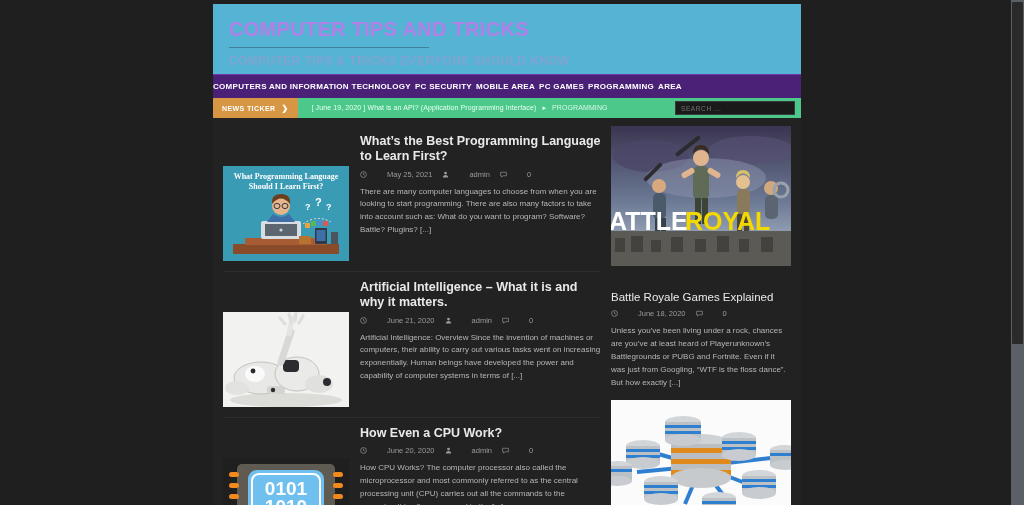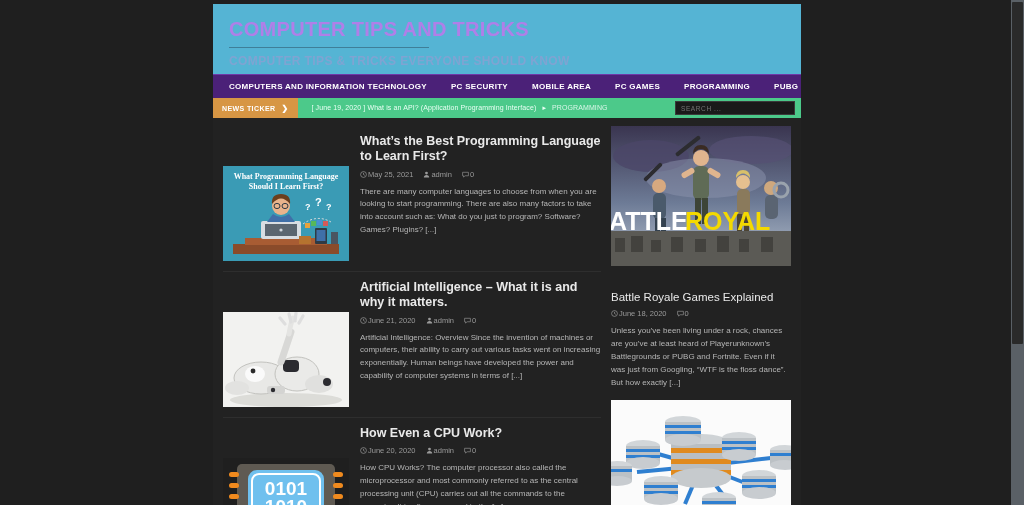--- a/index.html
+++ b/index.html
@@ -44,22 +44,21 @@
     color: #7fa4d2;
     letter-spacing: .4px;
   }
 
   
   .nav {
     background: #4b2178;
     height: 24px;
     display: flex;
     align-items: center;
-    padding-left: 16px;
-    gap: 24px;
+    gap: 4px;
     border-top: 1px solid #6f3aa8;
   }
   .nav-item {
     color: #ffffff;
     font-size: 8px;
     font-weight: bold;
     letter-spacing: .3px;
     white-space: nowrap;
     cursor: pointer;
   }
@@ -142,21 +141,21 @@
     margin-bottom: 5px;
     cursor: pointer;
   }
   .meta {
     display: flex;
     align-items: center;
     gap: 10px;
     margin-bottom: 7px;
   }
   .meta-item {
-    display: flex; align-items: center; gap: 1px;
+    display: flex; align-items: center; gap: 20px;
     color: #9a9a9a;
     font-size: 7.5px;
   }
   .meta-item svg { display: block; }
   .excerpt {
     color: #b6b6b6;
     font-size: 8px;
     line-height: 1.62;
   }
 
@@ -209,21 +208,21 @@
     <div class="title-rule"></div>
     <div class="site-tagline">COMPUTER TIPS &amp; TRICKS EVERYONE SHOULD KNOW</div>
   </div>
 
   <div class="nav">
     <div class="nav-item">COMPUTERS AND INFORMATION TECHNOLOGY</div>
     <div class="nav-item">PC SECURITY</div>
     <div class="nav-item">MOBILE AREA</div>
     <div class="nav-item">PC GAMES</div>
     <div class="nav-item">PROGRAMMING</div>
-    <div class="nav-item">PUBG</div>
+    <div class="nav-item">AREA</div>
   </div>
 
   <div class="ticker">
     <div class="ticker-badge">
       <span>NEWS TICKER</span>
       <span class="chev">❯</span>
     </div>
     <div class="ticker-text">
       <span>[ June 19, 2020 ]</span>
       <span>What is an API? (Application Programming Interface)</span>
@@ -284,21 +283,21 @@
               </svg>
               <span>admin</span>
             </span>
             <span class="meta-item">
               <svg width="7" height="7" viewBox="0 0 12 12">
                 <path d="M1 2.2h10v6H5.4L2.6 10.4V8.2H1z" fill="none" stroke="#9a9a9a" stroke-width="1.1"></path>
               </svg>
               <span>0</span>
             </span>
           </div>
-          <div class="excerpt">There are many computer languages to choose from when you are looking to start programming. There are also many factors to take into account such as: What do you just to program? Software? Games? Plugins? [...]</div>
+          <div class="excerpt">There are many computer languages to choose from when you are looking to start programming. There are also many factors to take into account such as: What do you want to program? Software? Battle? Plugins? [...]</div>
         </div>
       </div>
 
       <div class="article">
         <div class="thumb">
           <svg viewBox="0 0 126 95" preserveAspectRatio="none">
             <rect width="126" height="95" fill="#f2f2f0"></rect>
             <ellipse cx="63" cy="88" rx="56" ry="7" fill="#dcdcd8"></ellipse>
             <ellipse cx="38" cy="66" rx="27" ry="16" fill="#e8e8e6" stroke="#c2c2be" stroke-width="1"></ellipse>
             <ellipse cx="32" cy="62" rx="10" ry="8" fill="#fafafa"></ellipse>

